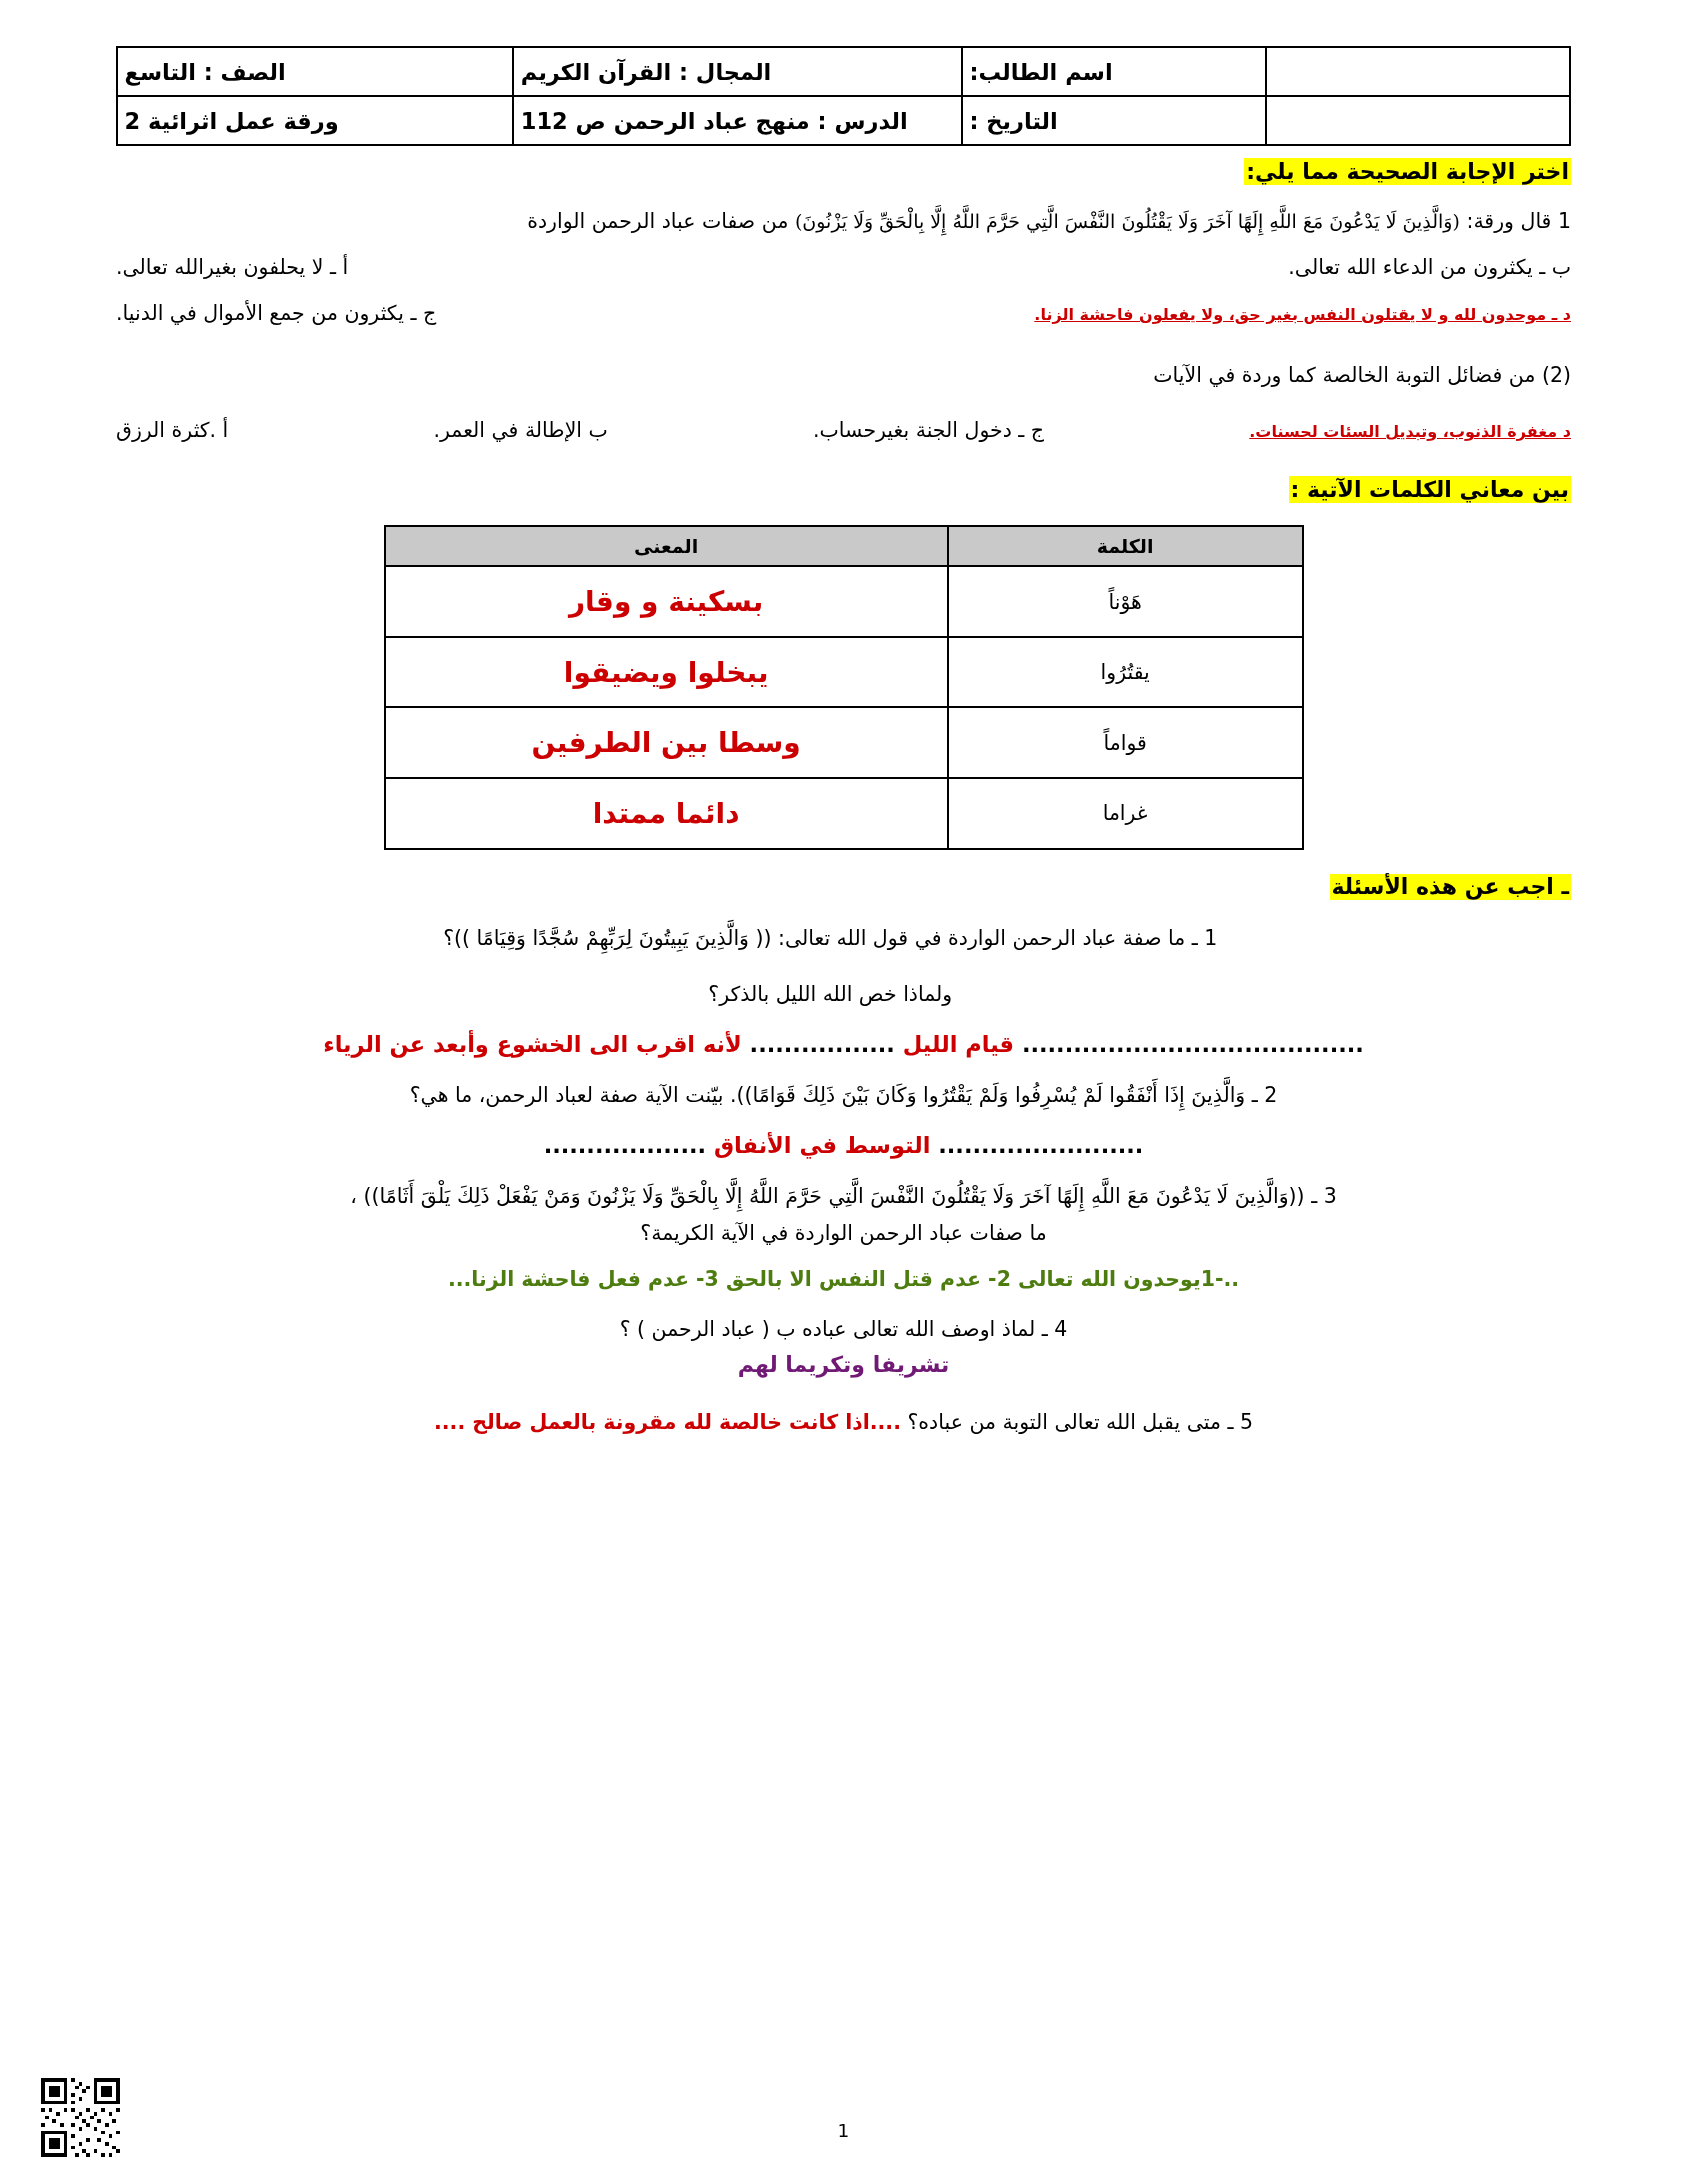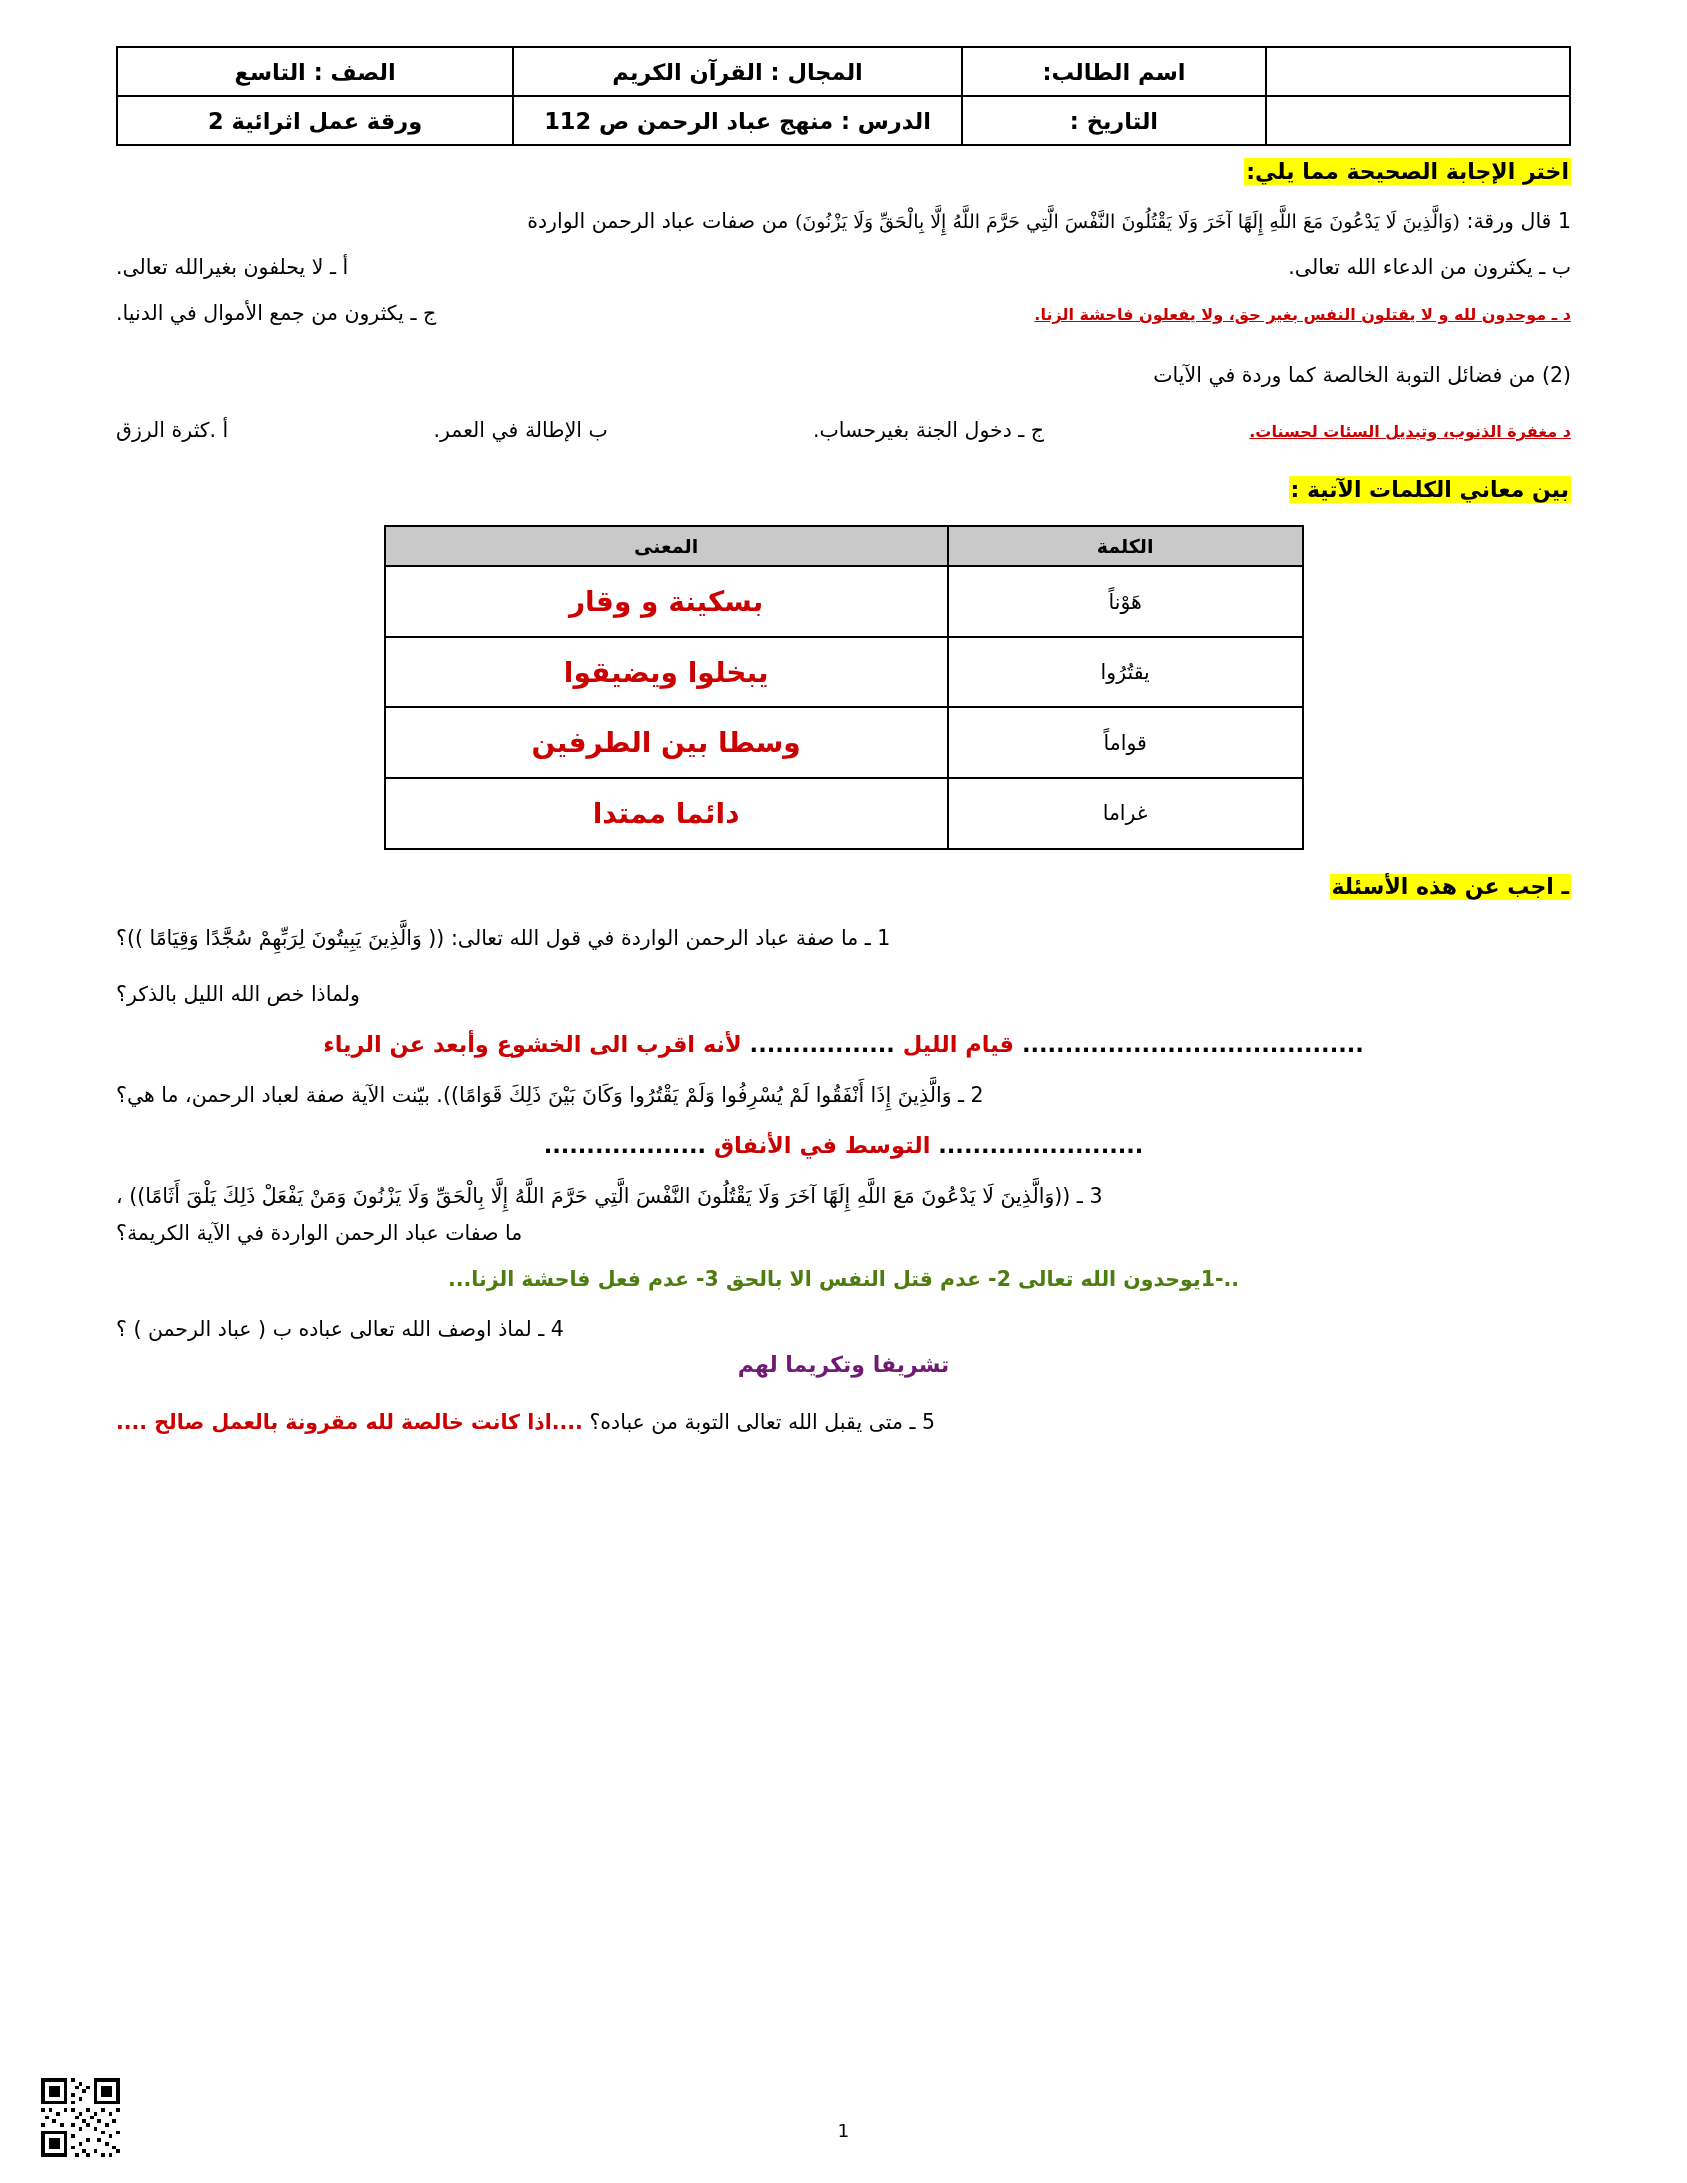--- a/index.html
+++ b/index.html
@@ -30,21 +30,21 @@
   }
 
   
   table.header-table {
     border-collapse: collapse;
     width: 100%;
     table-layout: fixed;
   }
   table.header-table td {
     border: 2px solid #000;
-    text-align: center;
+    text-align: left;
     vertical-align: middle;
     font-weight: bold;
     font-size: 22.5px;
     padding: 10.6px 6.6px;
   }
   .col-a { width: 22%; }
   .col-b { width: 33%; }
   .col-c { width: 29%; }
   td.blank { border-left: none; }
   .hdr-right { text-align: right; padding-right: 17px; }
@@ -115,21 +115,21 @@
     color: #cc0000;
     font-weight: bold;
     font-size: 28px;
     text-align: center;
   }
   .c-word { width: 38%; }
   .c-mean { width: 62%; }
 
   
   .qa {
-    text-align: left;
+    text-align: center;
     font-size: 20.5px;
     line-height: 1.6;
     margin-top: 22.5px;
   }
   .qa-indent { margin-right: 26.5px; }
   .dotted-answer {
     text-align: center;
     color: #cc0000;
     font-weight: bold;
     font-size: 22.5px;

